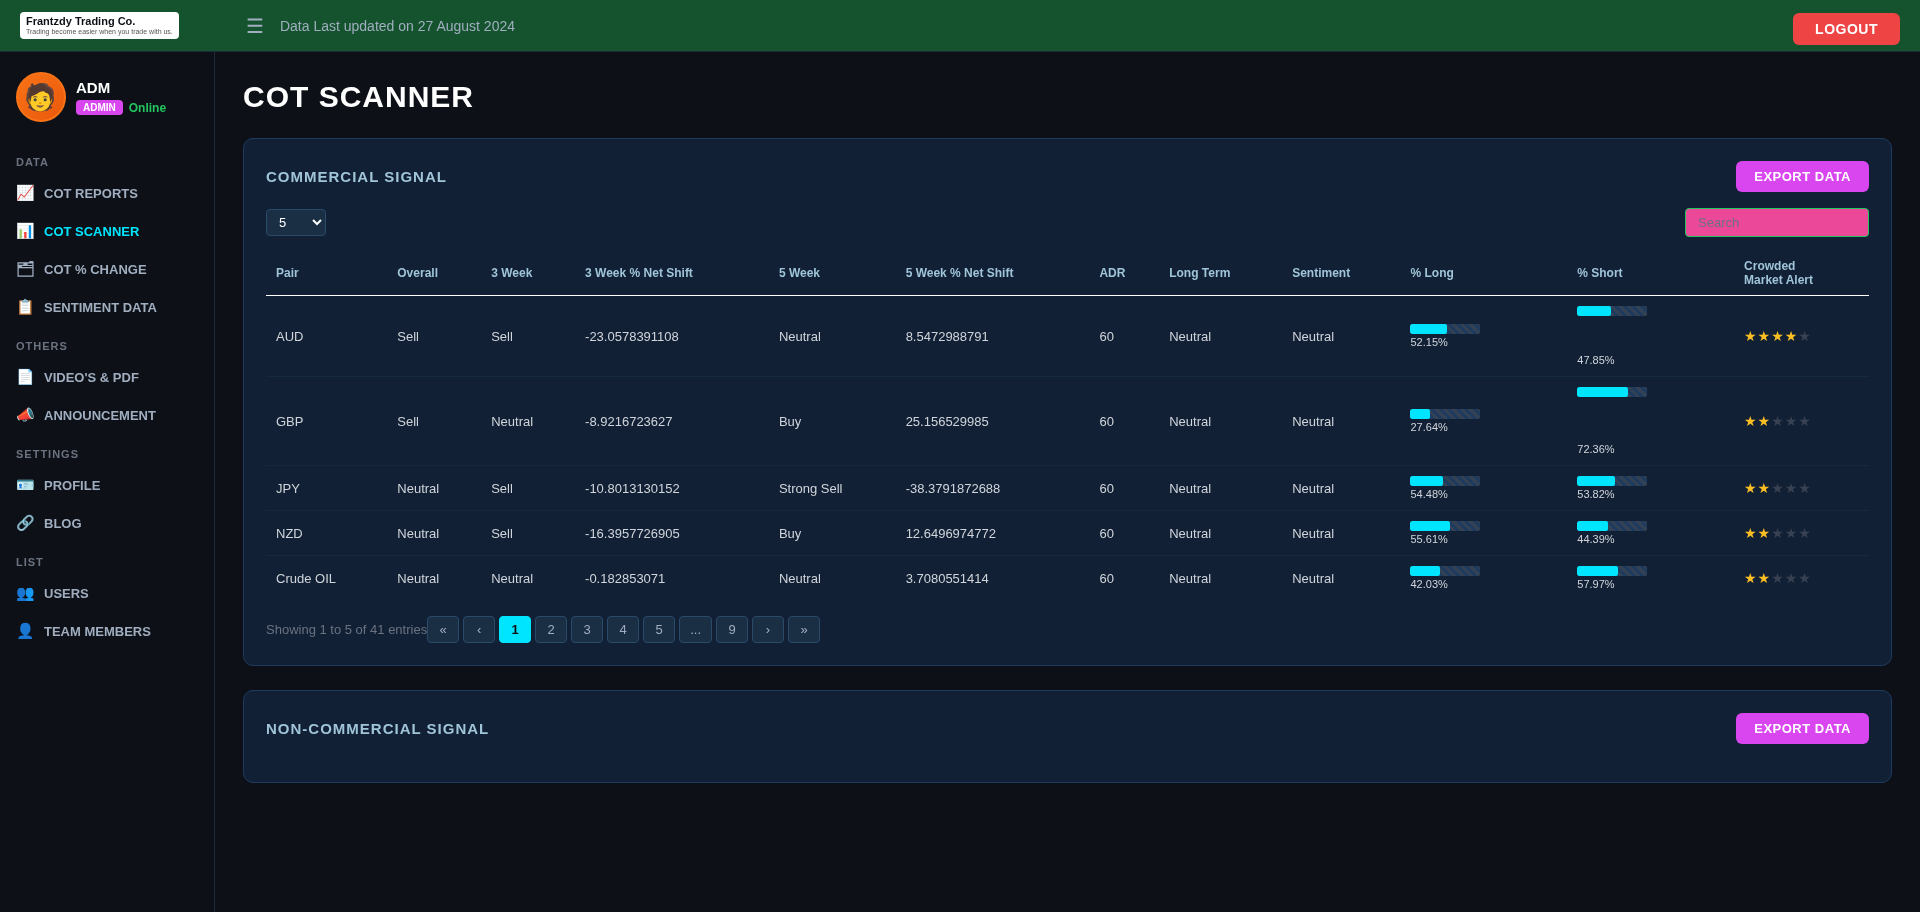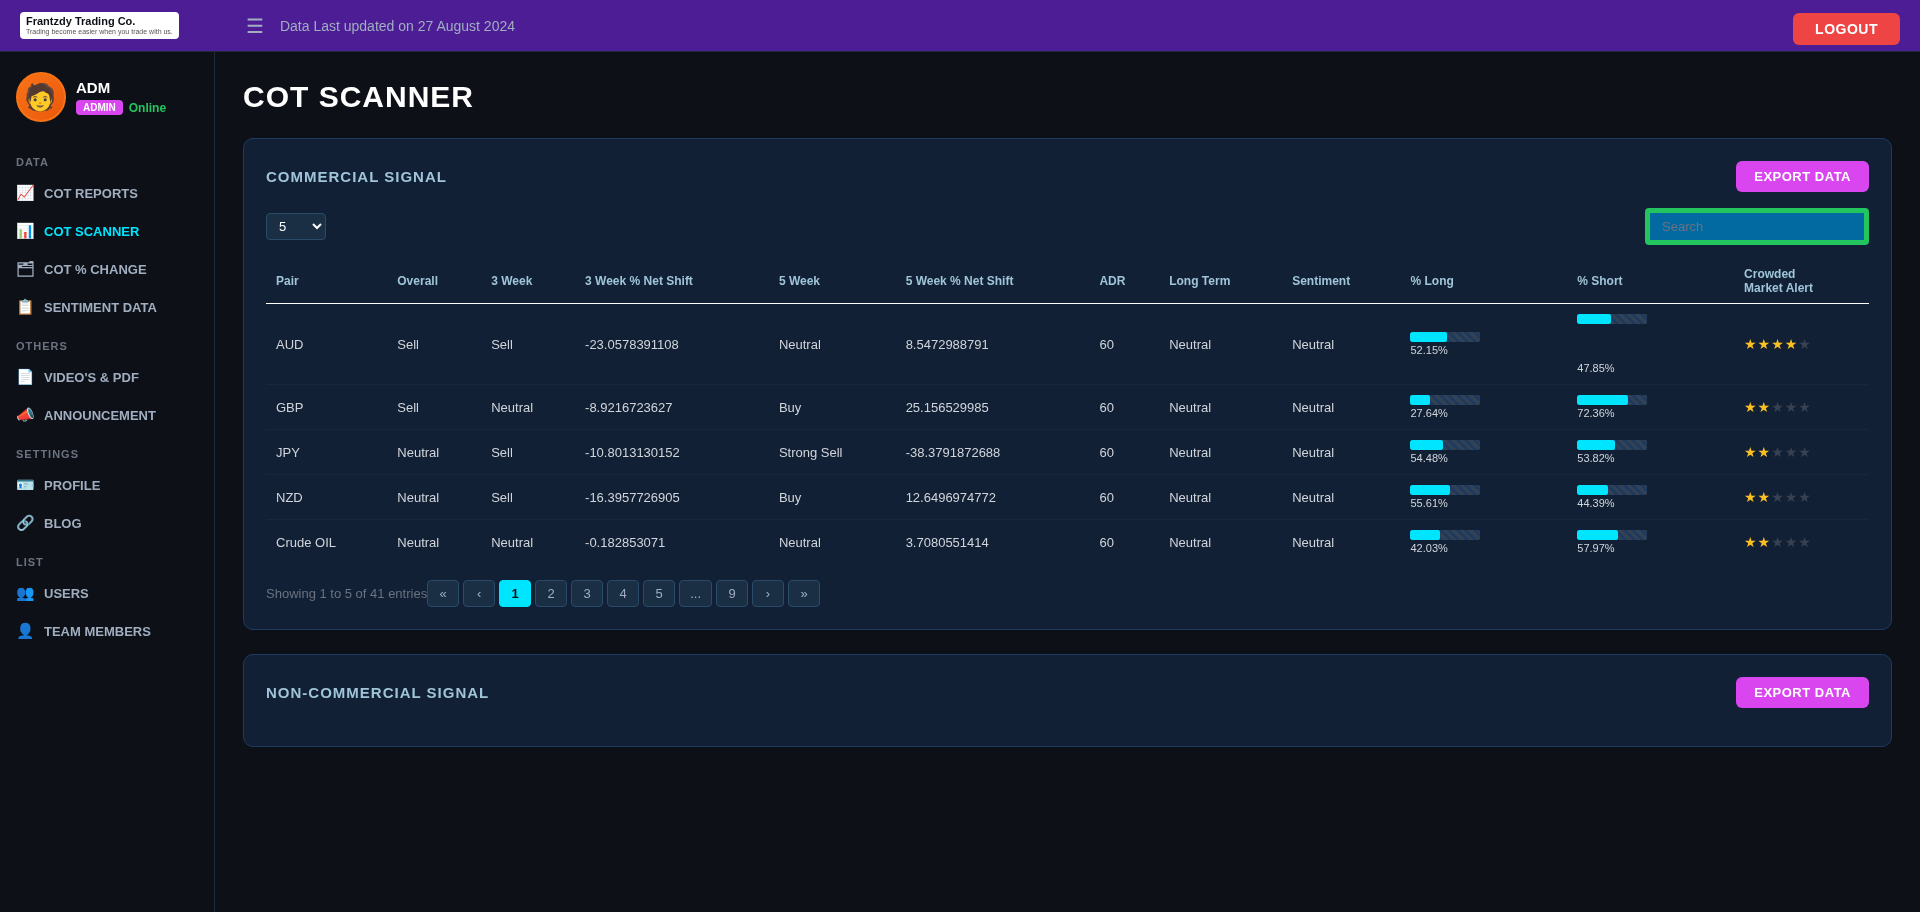--- a/index.html
+++ b/index.html
@@ -89,21 +89,21 @@
       text-align: center;
     }
 
     
     .topbar {
       position: fixed;
       top: 0;
       left: 0;
       right: 0;
       height: 52px;
-      background: #4c1d95;
+      background: #14532d;
       border-bottom: 1px solid #1e2a3a;
       display: flex;
       align-items: center;
       padding: 0 20px;
       z-index: 100;
       gap: 16px;
     }
     .topbar-logo {
       display: flex;
       align-items: center;
@@ -212,27 +212,27 @@
     .entries-select {
       background: #1a2e44;
       color: #fff;
       border: 1px solid #2a4a6a;
       border-radius: 4px;
       padding: 4px 8px;
       font-size: 13px;
       width: 60px;
     }
     .search-input {
-      background: #0369a1;
+      background: #ec4899;
       color: #fff;
-      border: 5px solid #22c55e;
+      border: 1px solid #22c55e;
       border-radius: 4px;
       padding: 6px 12px;
       font-size: 13px;
-      width: 224px;
+      width: 184px;
     }
     .search-input::placeholder { color: #6b7280; }
 
     
     .data-table {
       width: 100%;
       border-collapse: collapse;
       font-size: 13px;
     }
     .data-table th {
@@ -520,21 +520,21 @@
           <span style="font-size:11px;color:#d1d5db;">27.64%</span>
         </div>
       </td>
       <td>
         <div class="bar-cell">
           <div class="bar-row">
             <div class="bar-track">
                     <div class="bar-fill-cyan" style="width:72%"></div>
                   </div>
           </div>
-          <span style="font-size:11px;color:#d1d5db;">72.36%</span>
+          <span style="font-size:11px;color:#d1d5db;margin-top:44px;">72.36%</span>
         </div>
       </td>
       <td>
         <span class="stars">★★<span class="star-empty">★</span><span class="star-empty">★</span><span class="star-empty">★</span></span>
       </td>
     </tr>
           <tr>
       <td>JPY</td>
       <td>Neutral</td>
       <td>Sell</td>

